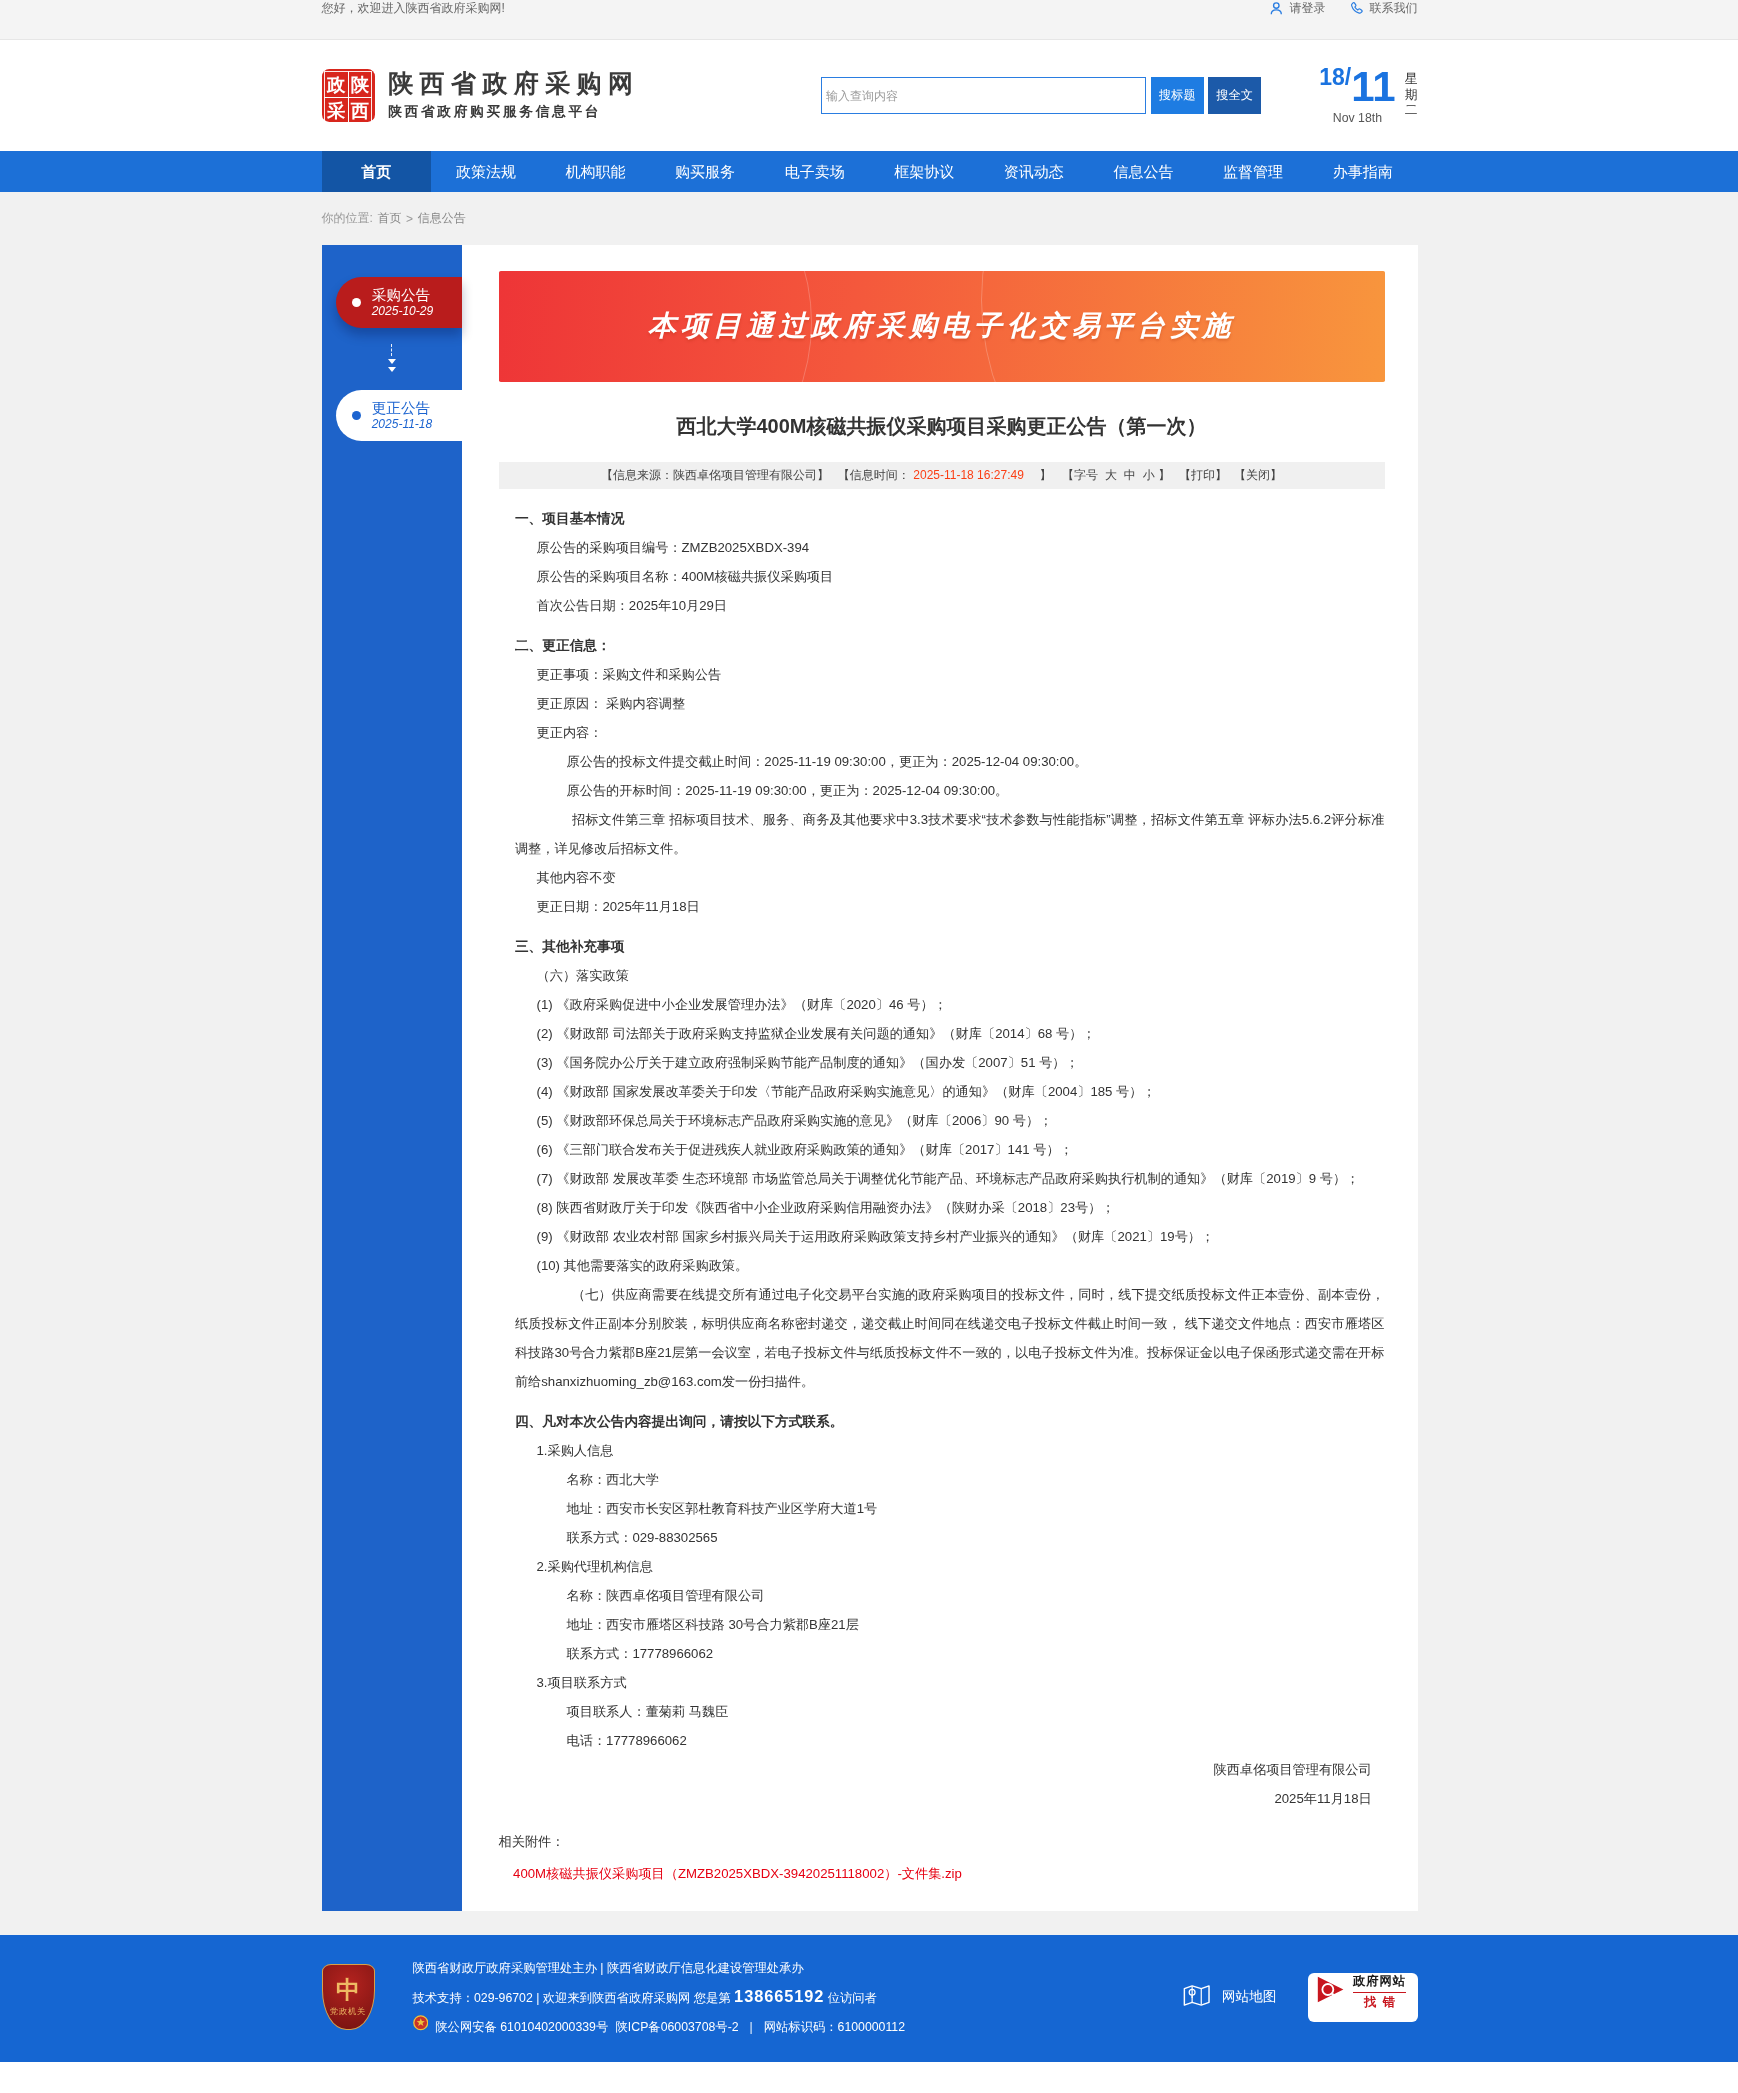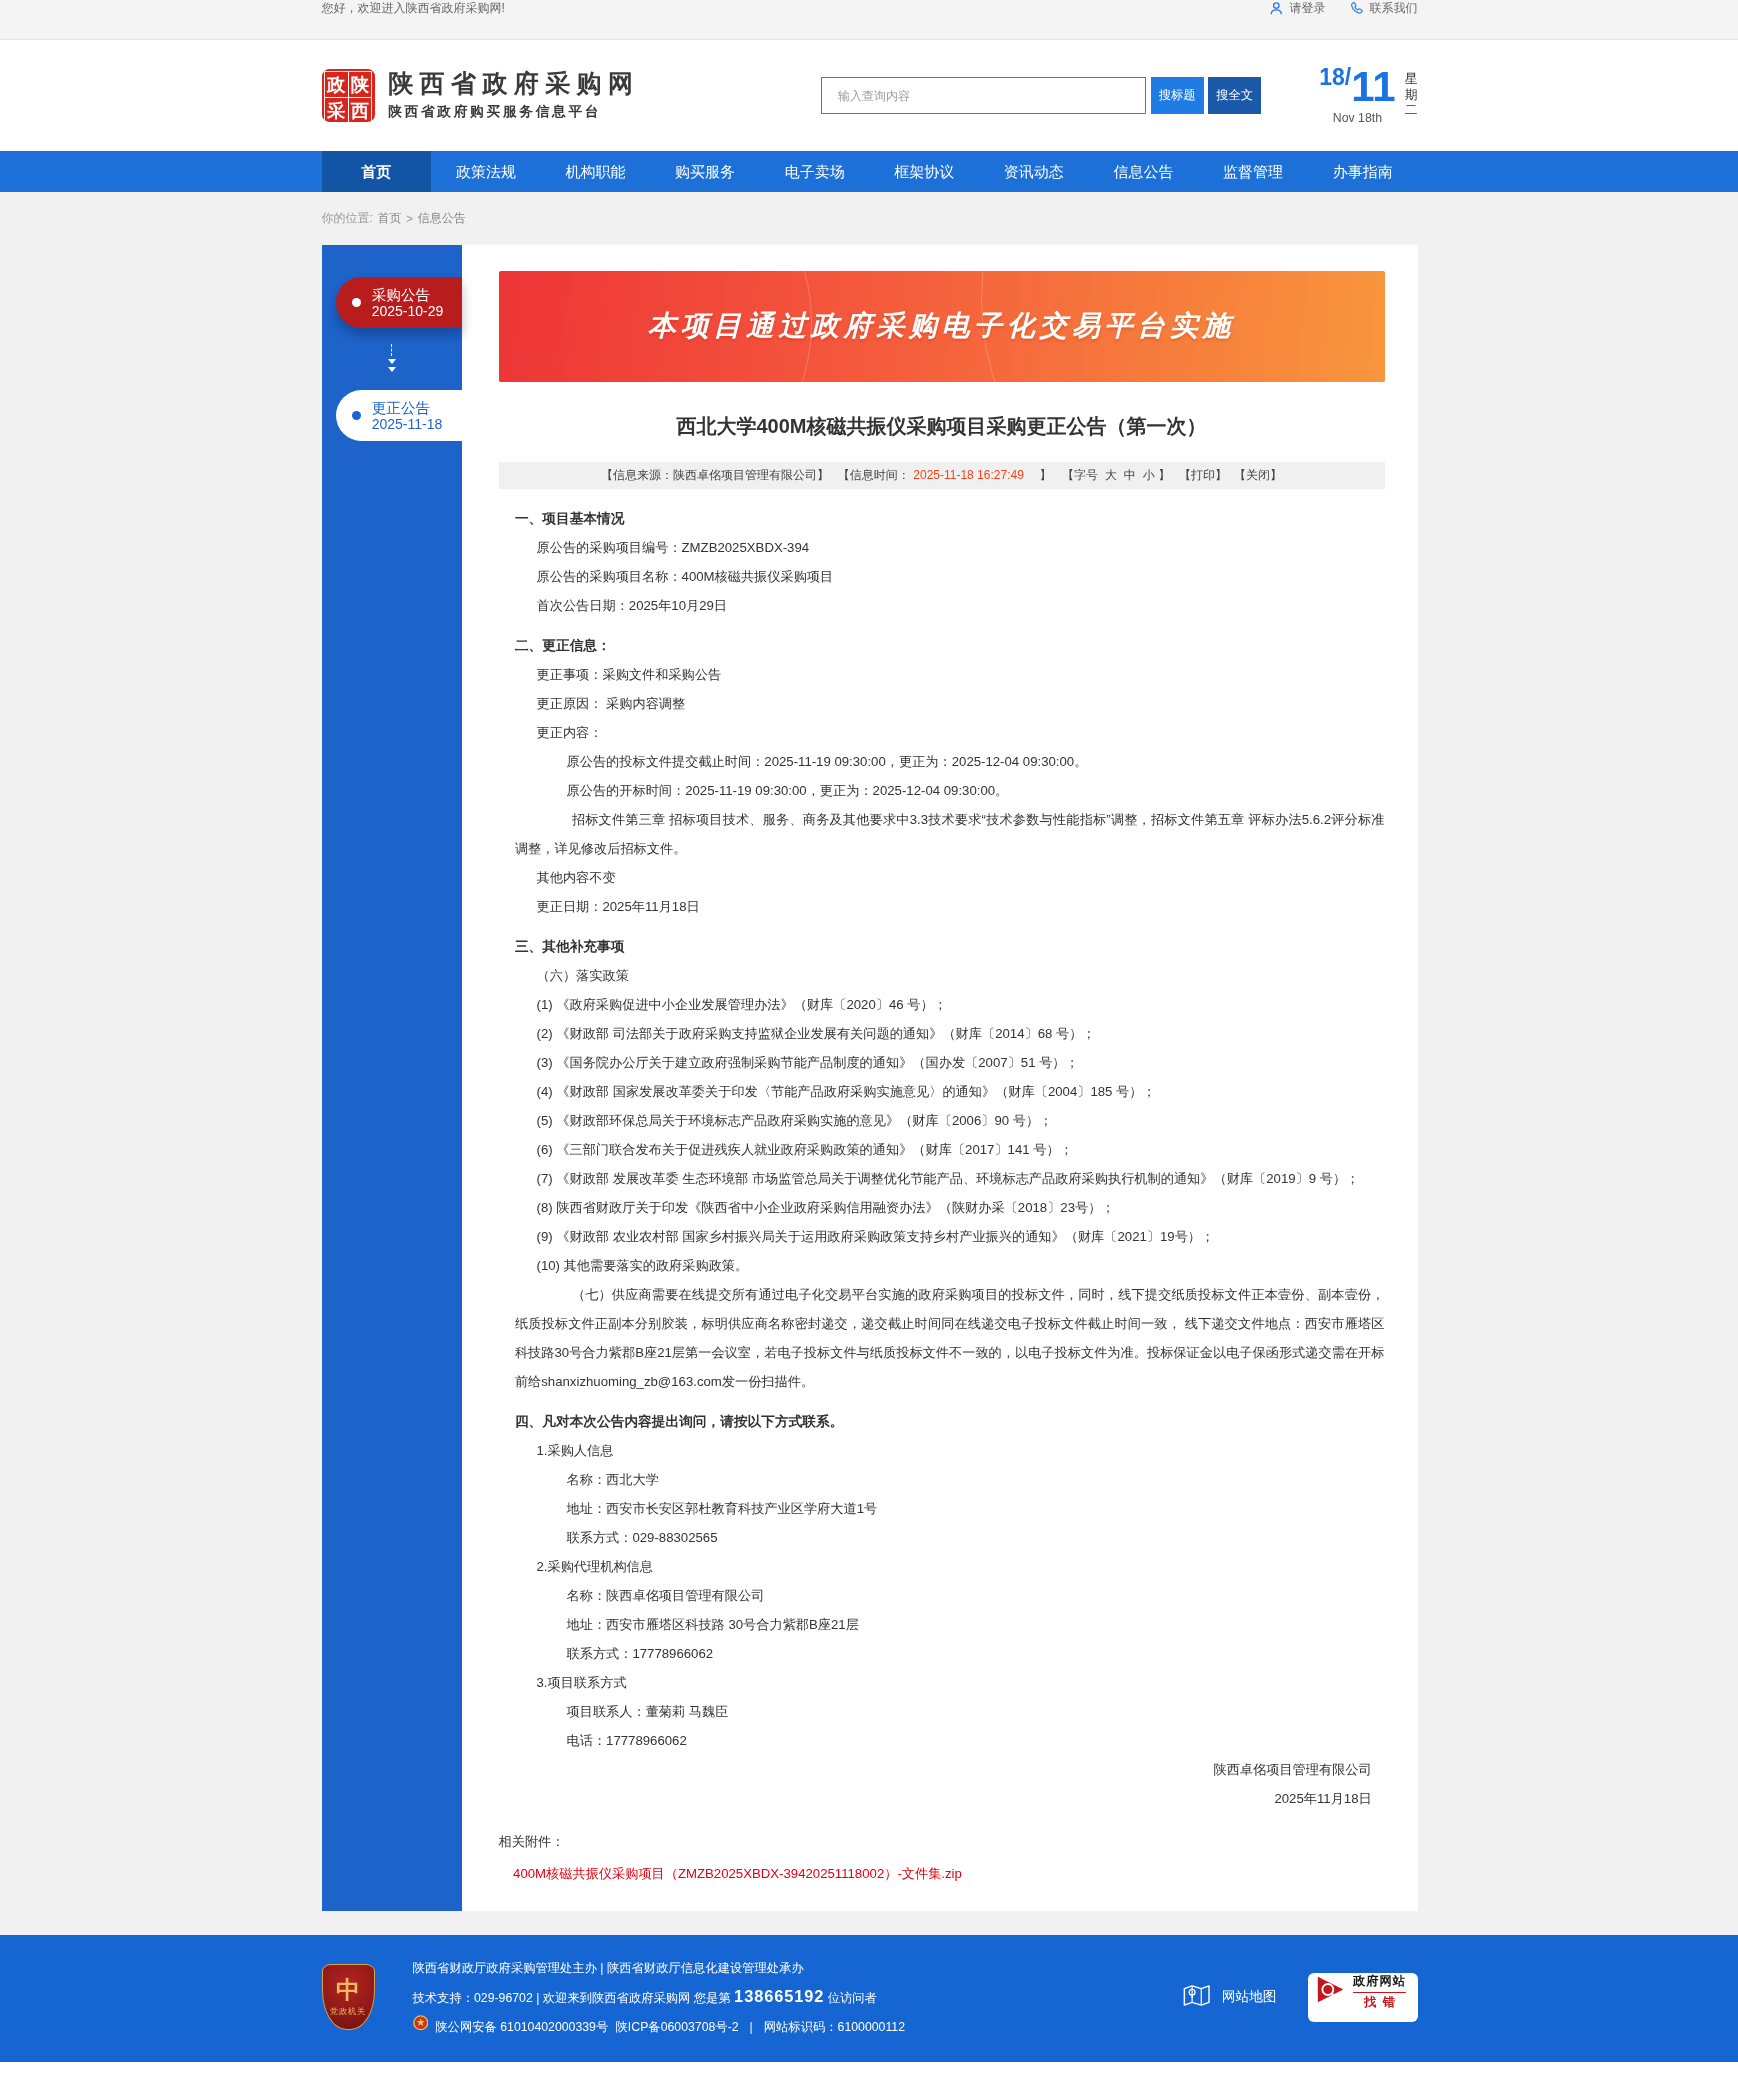--- a/index.html
+++ b/index.html
@@ -23,21 +23,21 @@
   .brand { display:flex; align-items:center; gap:13.7px; }
   .logo { width:53px; height:53px; background:#d8261d; border-radius:7.3px; display:grid;
           grid-template-columns:1fr 1fr; padding:2.7px; }
   .lg-ch { display:flex; align-items:center; justify-content:center; color:#fff; font-weight:bold;
            font-size:18.3px; font-family:"Liberation Serif","DejaVu Serif",serif;
            border:0.9px solid rgba(255,255,255,.9); margin:-0.5px; }
   .brand-name { font-size:25px; font-weight:bold; color:#3a3a3a; letter-spacing:6.4px; line-height:27.4px; }
   .brand-sub  { font-size:13.7px; color:#3a3a3a; letter-spacing:2.7px; margin-top:6.4px;font-weight:bold; }
 
   .search { margin-left:auto; display:flex; align-items:center; }
-  .search input { width:325px; height:37px; border:1.8px solid #2a7de1; padding:0 16px; font-size:12px;
+  .search input { width:325px; height:37px; border:1.8px solid #2a7de1; padding:0 4px; font-size:12px;
                   color:#333; outline:none; font-family:inherit; }
   .search input::placeholder { color:#9a9a9a; }
   .s-btn { height:37px; width:53px; border:none; color:#fff; font-size:12.3px; margin-left:4.6px;
            cursor:pointer; font-family:inherit; }
   .s-btn.t { background:#1e7ce2; }
   .s-btn.f { background:#1c5aa9; }
 
   .datebox { margin-left:58px; display:flex; align-items:flex-start; }
   .d-col { text-align:center; }
   .d-nums { display:flex; align-items:flex-start; line-height:1; }
@@ -58,21 +58,21 @@
   .crumb { height:53px; display:flex; align-items:center; font-size:12px; color:#999; gap:4.6px; }
   .crumb a { color:#888; }
 
   
   .card { display:flex; background:#fff; }
   .side { width:140px; background:#1e63c9; padding-top:32px; flex-shrink:0; }
   .step { height:51px; margin-left:14.6px; border-radius:25.6px 0 0 25.6px; display:flex; align-items:center;
           padding-left:15.5px; cursor:pointer; }
   .step .dot { width:9.1px; height:9.1px; border-radius:50%; background:#fff; margin-right:11px; flex-shrink:0; }
   .step .tt { font-size:14.6px; color:#fff; line-height:19px; }
-  .step .dd { font-size:14px; color:#fff; line-height:13.7px; }
+  .step .dd { font-size:12px; color:#fff; line-height:13.7px;font-style:italic; }
   .step.s1 { background:#b91c1c; box-shadow:0 7.3px 11px rgba(0,10,60,.28); }
   .step.active { background:#fff; }
   .step.active .dot { background:#1c64d0; }
   .step.active .tt, .step.active .dd { color:#1c64d0; }
   .arrow { margin:16.4px 0 18.3px; display:flex; flex-direction:column; align-items:center; }
   .arrow .line { height:12px; border-left:0.9px dashed rgba(255,255,255,.9); }
   .arrow .tri { width:0; height:0; border-left:4.6px solid transparent; border-right:4.6px solid transparent;
                 border-top:5.5px solid #fff; margin-top:2.7px; }
 
   .article { flex:1; padding:25.6px 33px 22px 37px; min-width:0; }

